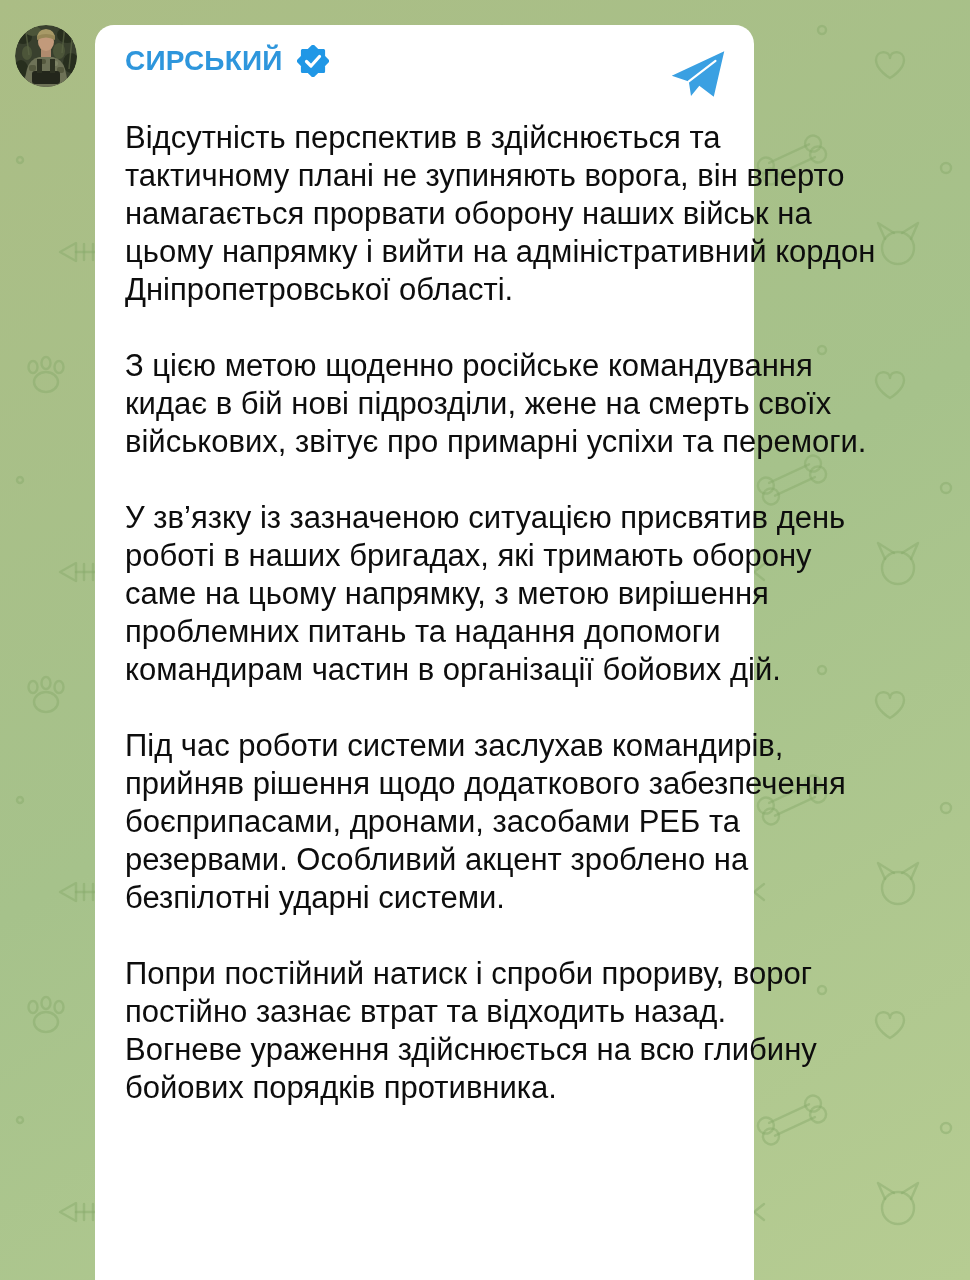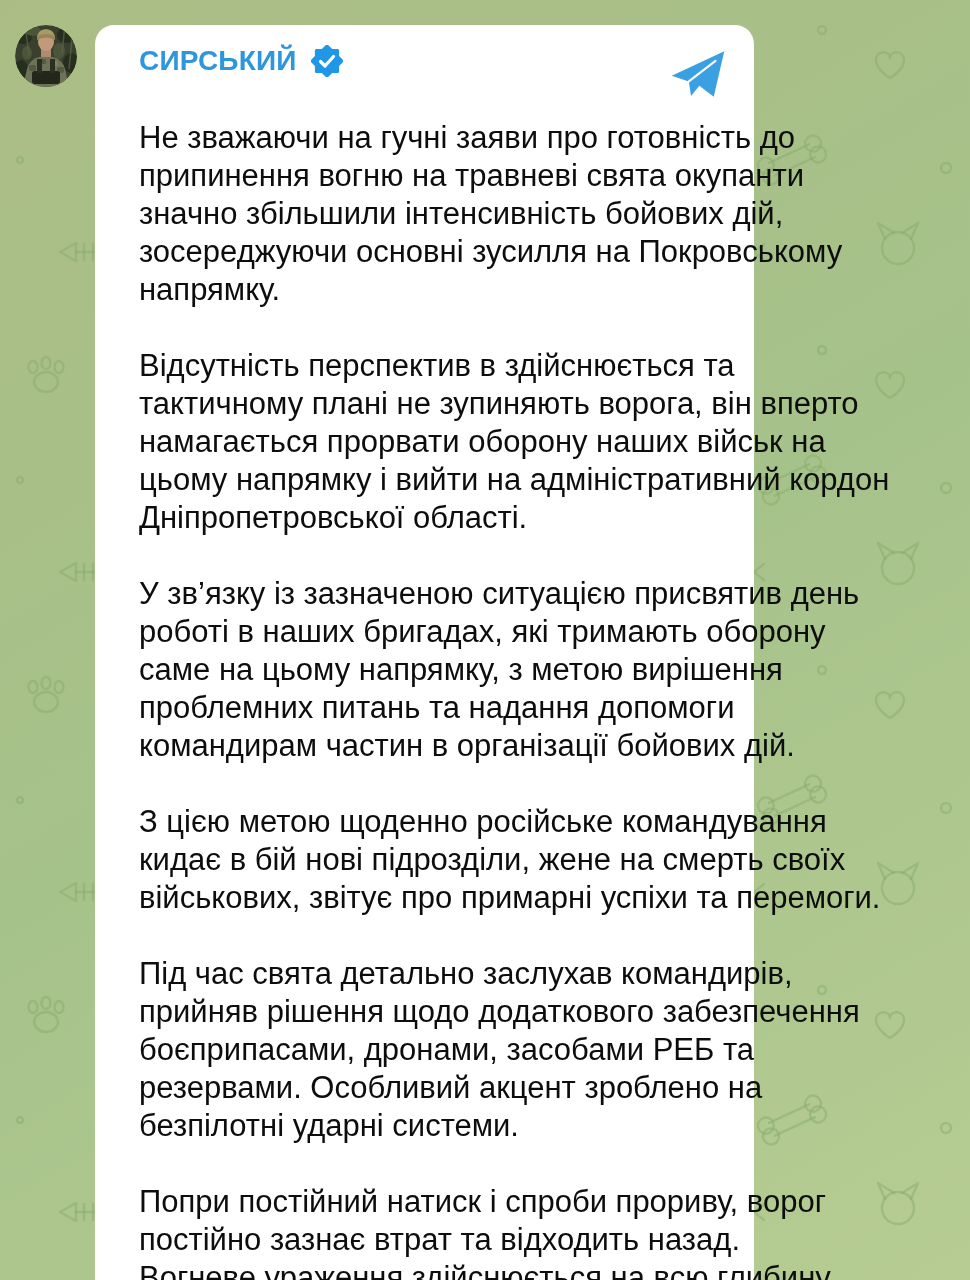--- a/index.html
+++ b/index.html
@@ -13,21 +13,21 @@
   }
   .bg-pattern{position:absolute;left:0;top:0;width:970px;height:1280px;pointer-events:none;}
   .avatar{
     position:absolute;left:15px;top:25px;width:62px;height:62px;
     border-radius:50%;overflow:hidden;cursor:pointer;
   }
   .avatar svg{display:block;}
   .bubble{
     position:absolute;left:95px;top:25px;width:659px;height:1255px;
     background:#ffffff;border-radius:19px 19px 0 0;
-    box-sizing:border-box;padding:20px 28px 0 44px;
+    box-sizing:border-box;padding:20px 28px 0 30px;
   }
   .head{display:flex;align-items:flex-start;}
   .name-wrap{display:flex;align-items:center;cursor:pointer;}
   .chan-name{
     color:#2e96dc;font-weight:700;font-size:28px;line-height:32px;letter-spacing:.2px;
   }
   .badge{margin-left:14px;display:inline-flex;align-items:center;}
   .plane{margin-left:auto;margin-top:4px;cursor:pointer;display:inline-flex;}
   .msg{
     margin-top:20px;width:757px;
@@ -150,23 +150,22 @@
       </span>
       <span class="plane">
         <svg width="56" height="50" viewBox="0 0 64 56" xmlns="http://www.w3.org/2000/svg">
           <path d="M62,2 L2,30 L21.5,36.5 L24,53 L33.5,41.5 L50,54 Z" fill="#3aa0e2"></path>
           <path d="M21.5,36.5 L52,13" fill="none" stroke="#ffffff" stroke-width="2.4" stroke-linecap="round"></path>
         </svg>
       </span>
     </div>
 
     <div class="msg">
-        <p>Не зважаючи на гучні заяви про готовність до припинення вогню на травневі свята окупанти значно збільшили інтенсивність бойових дій, зосереджуючи основні зусилля на Покровському напрямку.</p>
         <p>Відсутність перспектив в здійснюється та тактичному плані не зупиняють ворога, він вперто намагається прорвати оборону наших військ на цьому напрямку і вийти на адміністративний кордон Дніпропетровської області.</p>
+        <p>З цією метою щоденно російське командування кидає в бій нові підрозділи, жене на смерть своїх військових, звітує про примарні успіхи та перемоги.</p>
         <p>У зв’язку із зазначеною ситуацією присвятив день роботі в наших бригадах, які тримають оборону саме на цьому напрямку, з метою вирішення проблемних питань та надання допомоги командирам частин в організації бойових дій.</p>
-        <p>З цією метою щоденно російське командування кидає в бій нові підрозділи, жене на смерть своїх військових, звітує про примарні успіхи та перемоги.</p>
-        <p>Під час свята детально заслухав командирів, прийняв рішення щодо додаткового забезпечення боєприпасами, дронами, засобами РЕБ та резервами. Особливий акцент зроблено на безпілотні ударні системи.</p>
+        <p>Під час роботи системи заслухав командирів, прийняв рішення щодо додаткового забезпечення боєприпасами, дронами, засобами РЕБ та резервами. Особливий акцент зроблено на безпілотні ударні системи.</p>
         <p>Попри постійний натиск і спроби прориву, ворог постійно зазнає втрат та відходить назад.
 Вогневе ураження здійснюється на всю глибину бойових порядків противника.</p>
       </div>
   </div>
 
 </div>
 
 </body></html>

